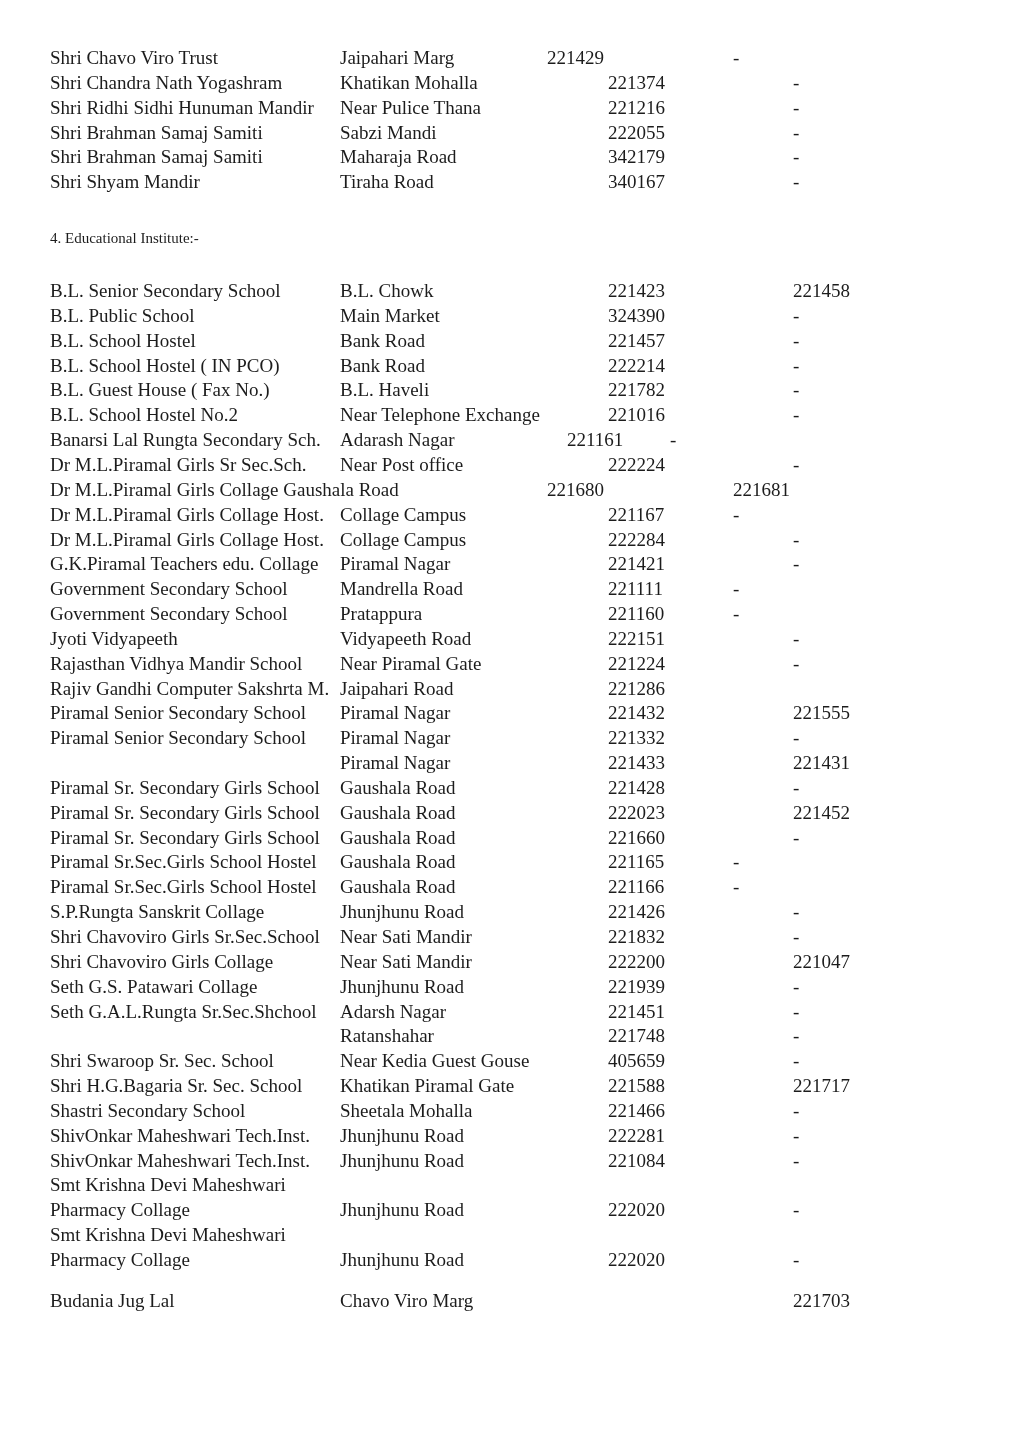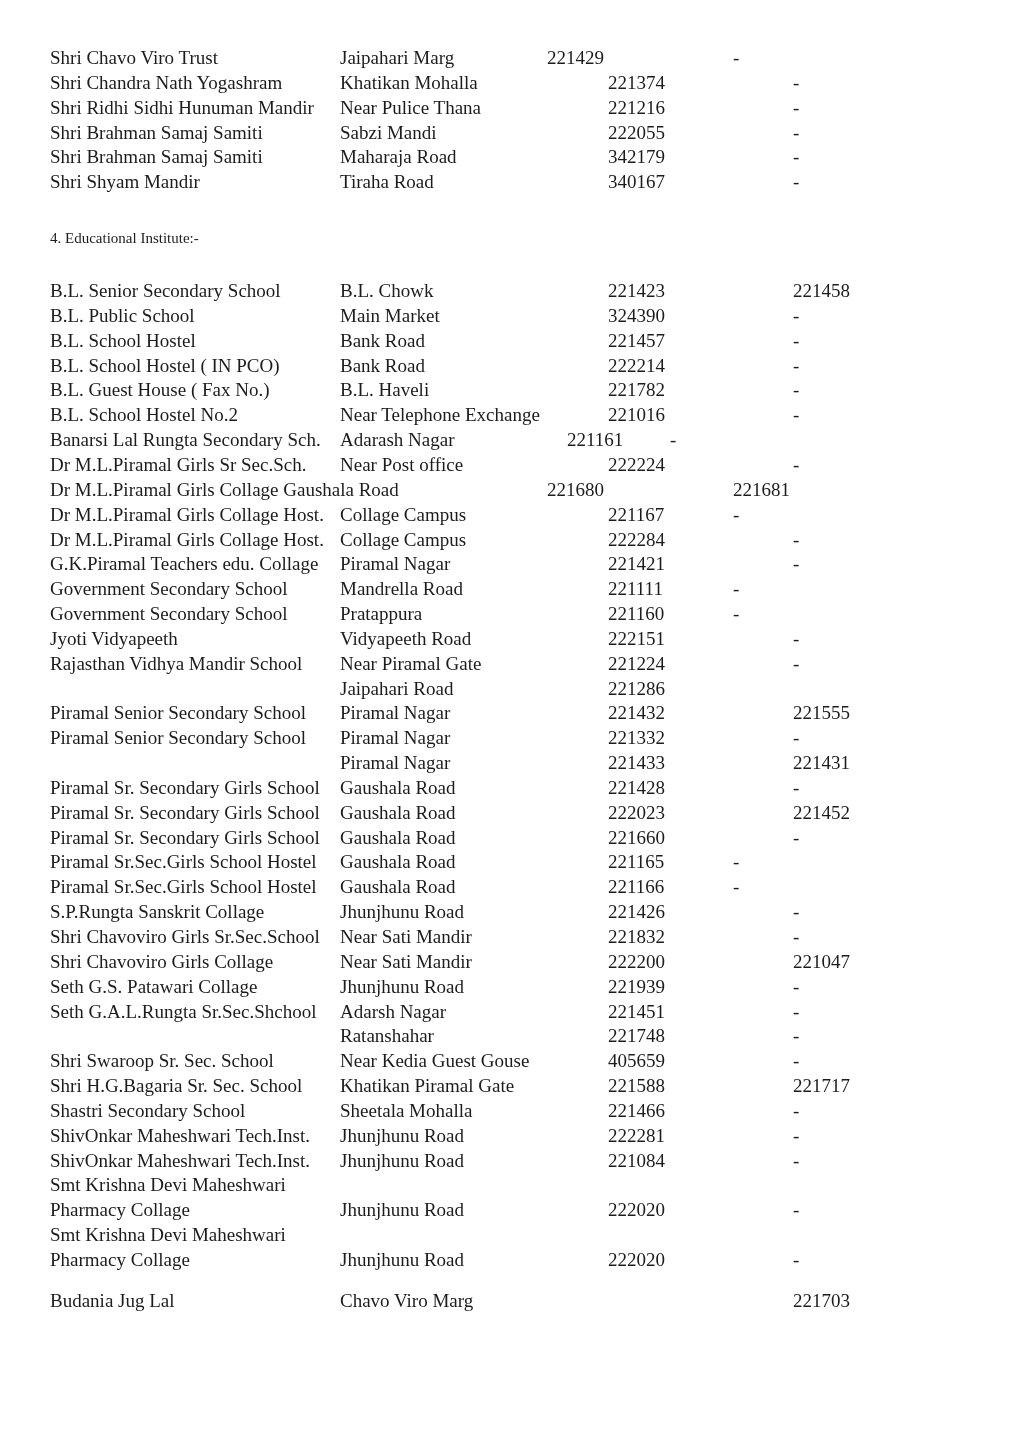--- a/index.html
+++ b/index.html
@@ -161,20 +161,21 @@
       <span class="cell c3">222151</span>
       <span class="cell c4">-</span>
     </div>
       <div class="row">
       <span class="cell c1">Rajasthan Vidhya Mandir School</span>
       <span class="cell c2">Near Piramal Gate</span>
       <span class="cell c3">221224</span>
       <span class="cell c4">-</span>
     </div>
       <div class="row">
+      <span class="cell c1">Rajiv Gandhi Computer Sakshrta M.</span>
       <span class="cell c2">Jaipahari Road</span>
       <span class="cell c3">221286</span>
       <span class="cell c4"></span>
     </div>
       <div class="row">
       <span class="cell c1">Piramal Senior Secondary School</span>
       <span class="cell c2">Piramal Nagar</span>
       <span class="cell c3">221432</span>
       <span class="cell c4">221555</span>
     </div>

